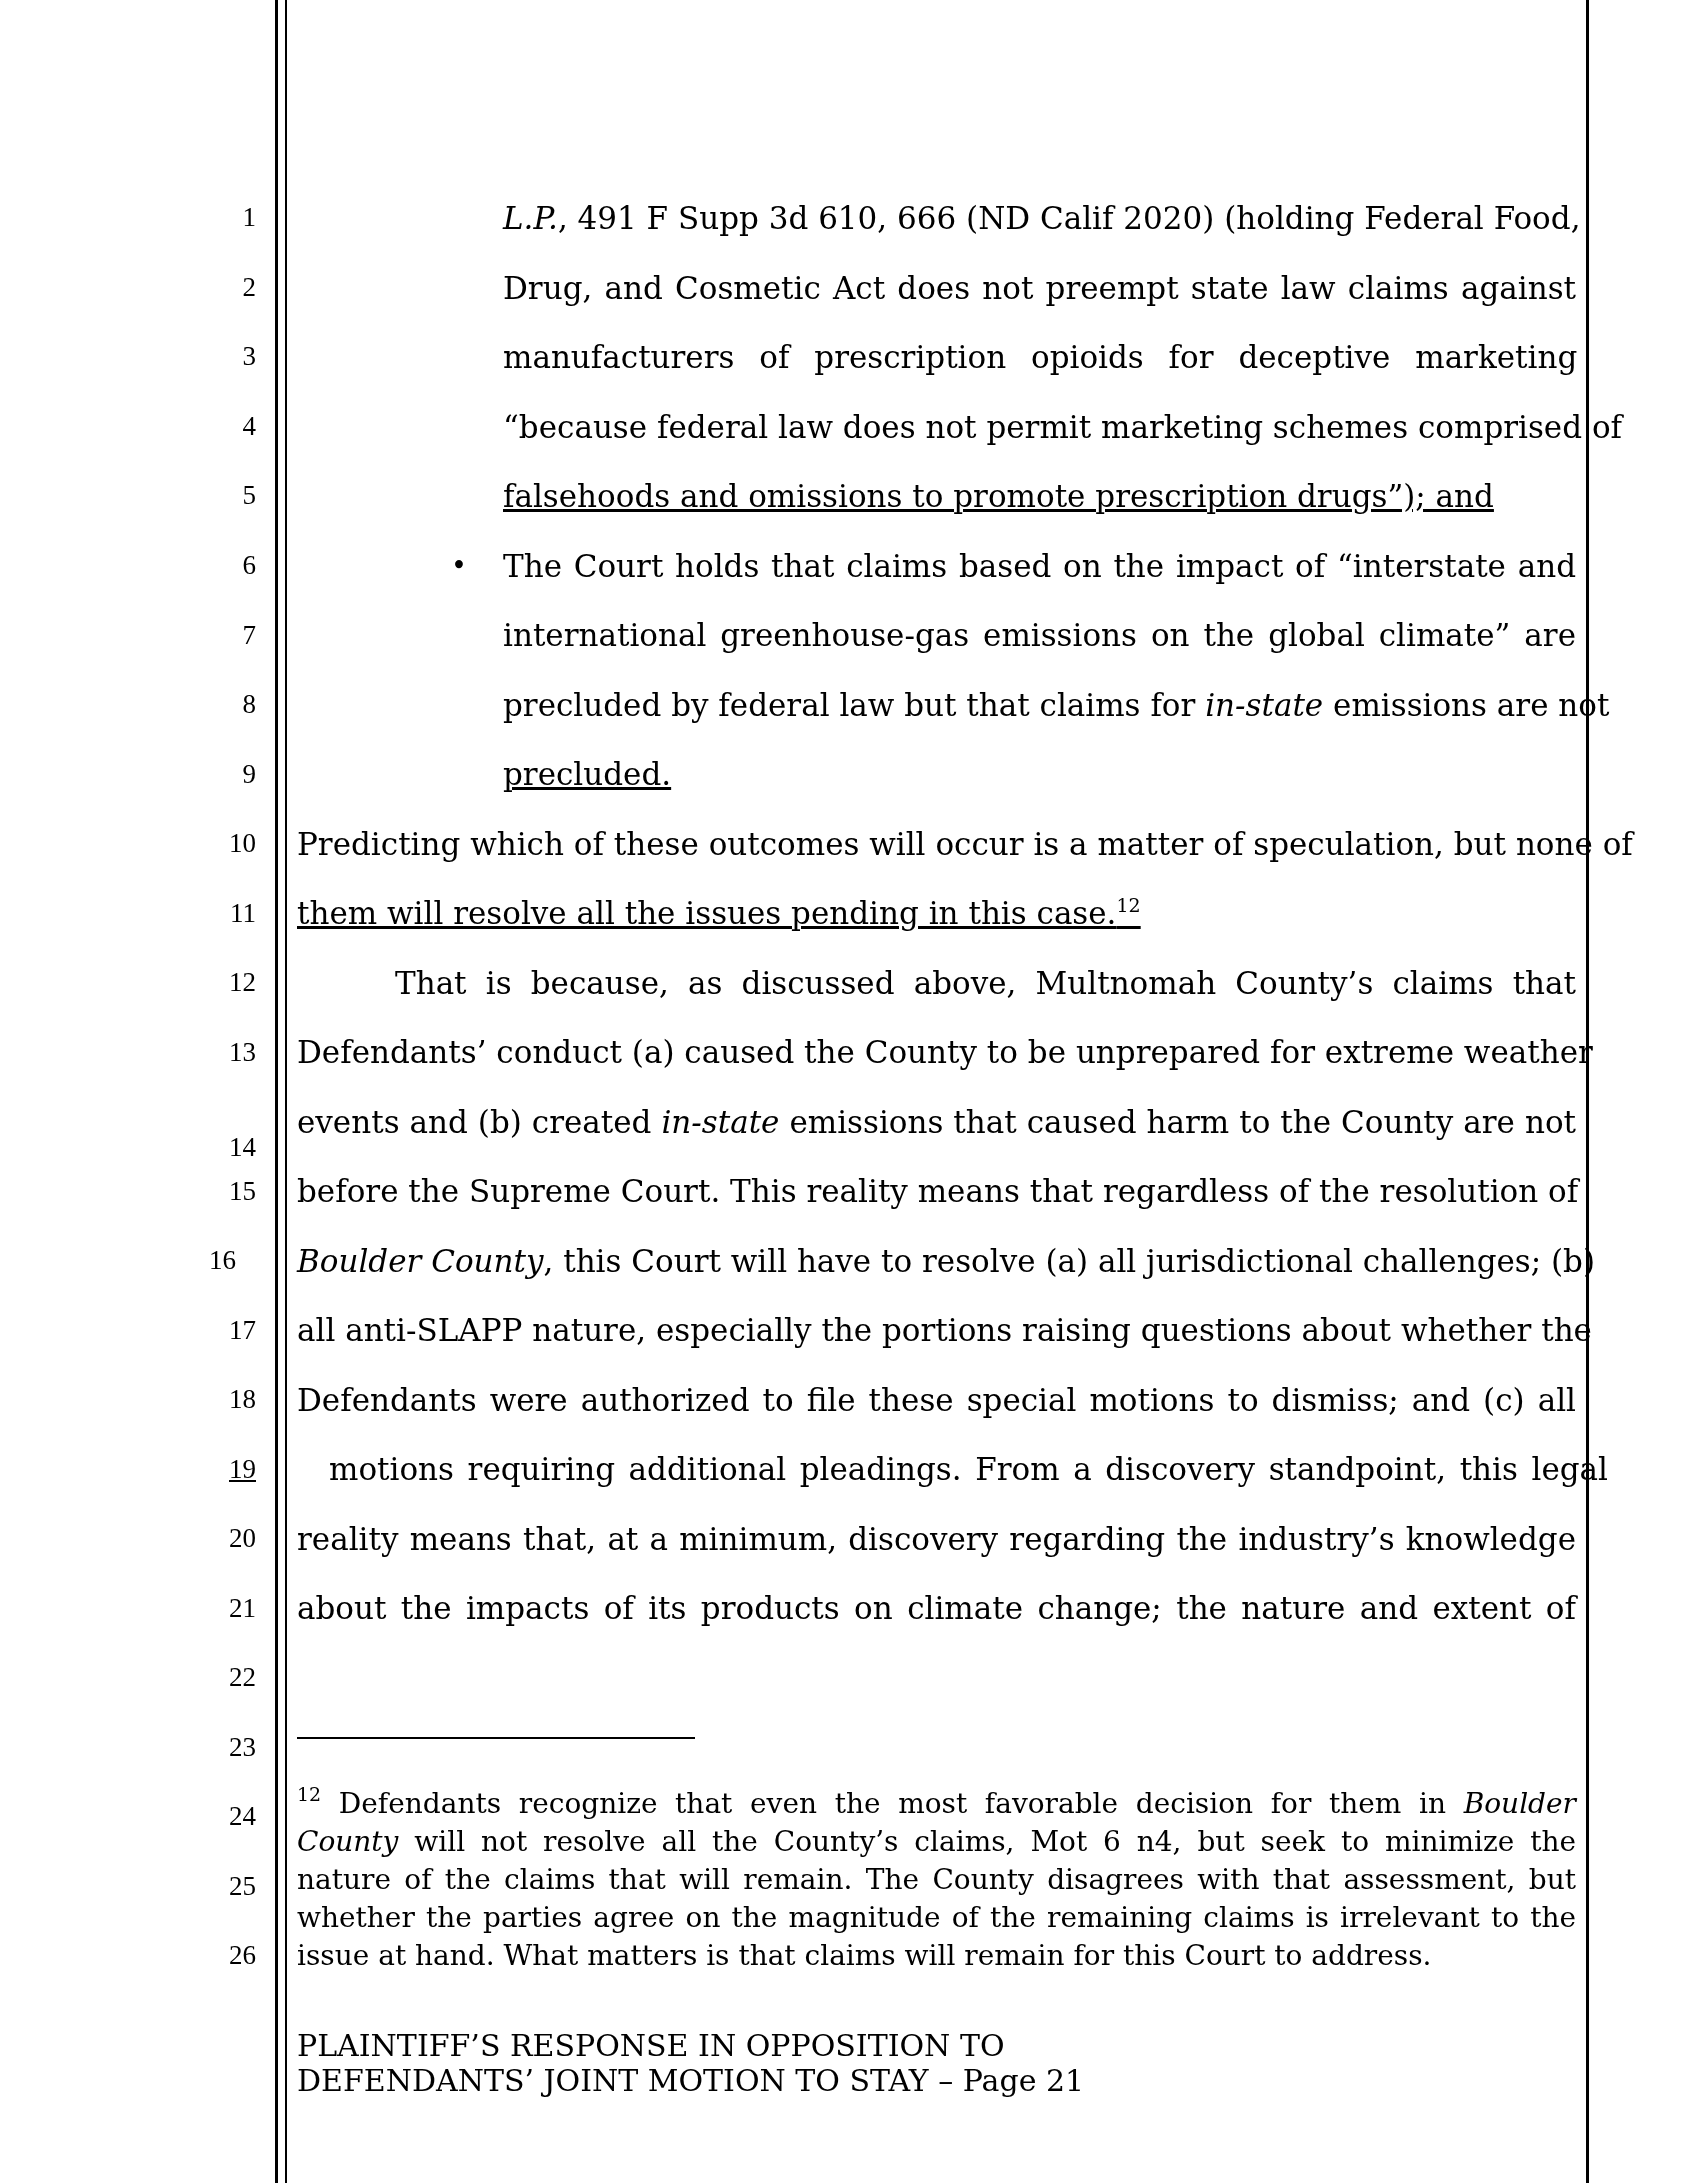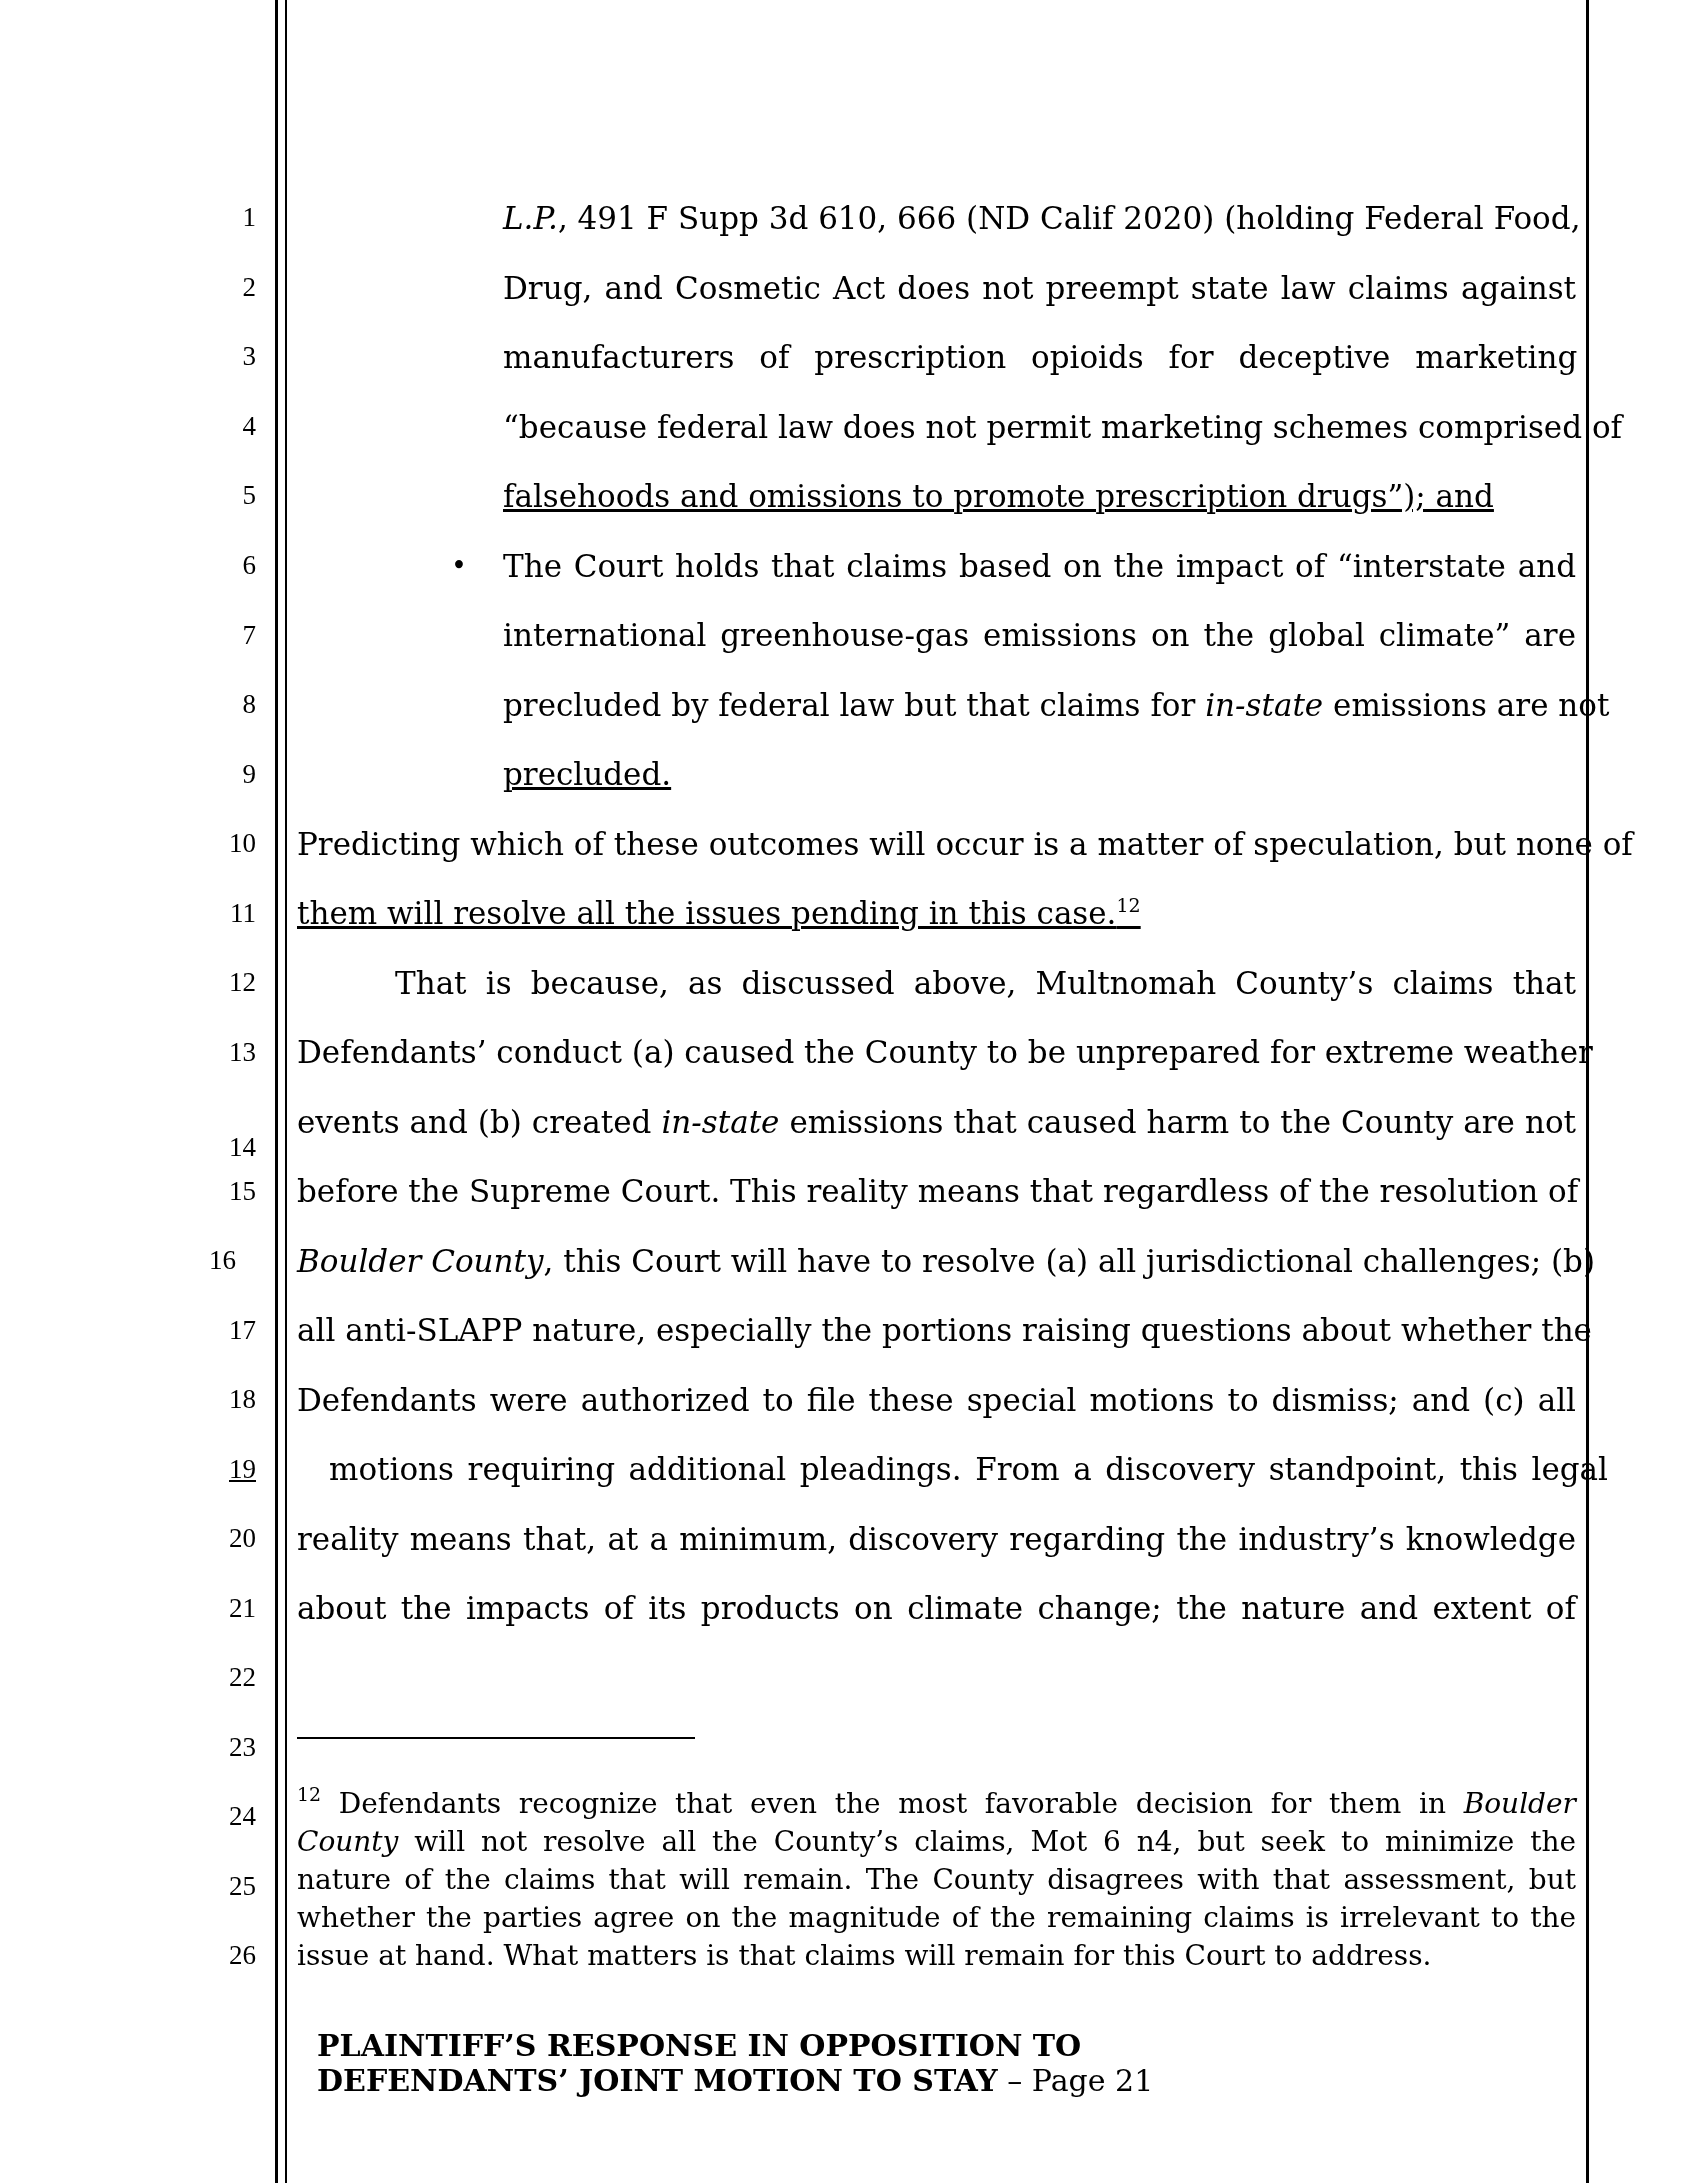--- a/index.html
+++ b/index.html
@@ -13,21 +13,21 @@
               text-align: justify; text-align-last: justify; }
   .bodyline.last { text-align-last: left; text-decoration: underline; }
   .bullet { position: absolute; font-size: 27px; line-height: 38px; }
   sup { font-size: 19px; vertical-align: 12px; line-height: 0; }
   .fn-sep { position: absolute; left: 297px; top: 1737px; width: 398px; height: 2px; background: #000; }
   .footnote { position: absolute; left: 297px; top: 1785px; width: 1279px;
               font-size: 28px; line-height: 38px; text-align: justify; }
   .fn-line { display: block; white-space: nowrap; text-align: justify; text-align-last: justify; }
   .fn-line.last { text-align-last: left; }
   .footer { position: absolute; left: 297px; top: 2028px; font-size: 30px; line-height: 35px; }
-  .footer b { font-weight: bold; margin-left: 20px; }
+  .footer b { font-weight: normal; }
   i { font-style: italic; }
 </style>
 </head>
 <body>
 
 <div class="rule" style="left:275px; top:0; width:2.7px; height:2183px;"></div>
 <div class="rule" style="left:285px; top:0; width:2px; height:2183px;"></div>
 <div class="rule" style="left:1586px; top:0; width:2.7px; height:2183px;"></div>
 
 <div class="linenums">

